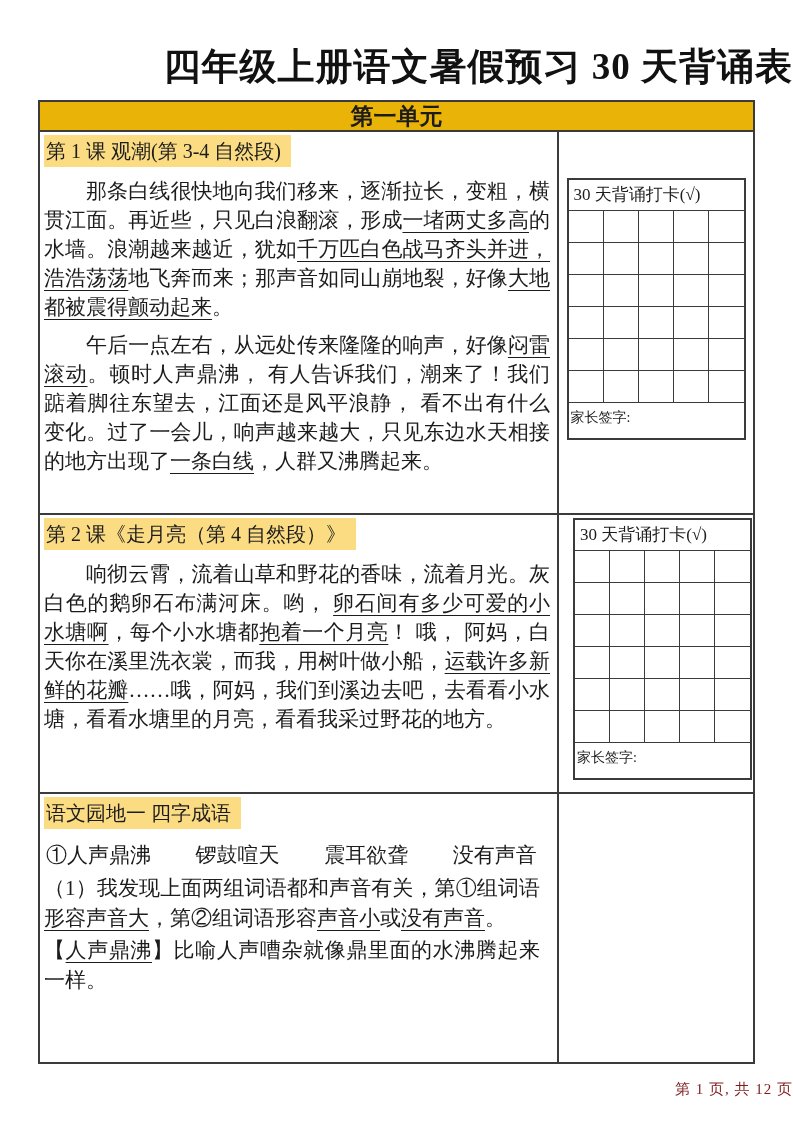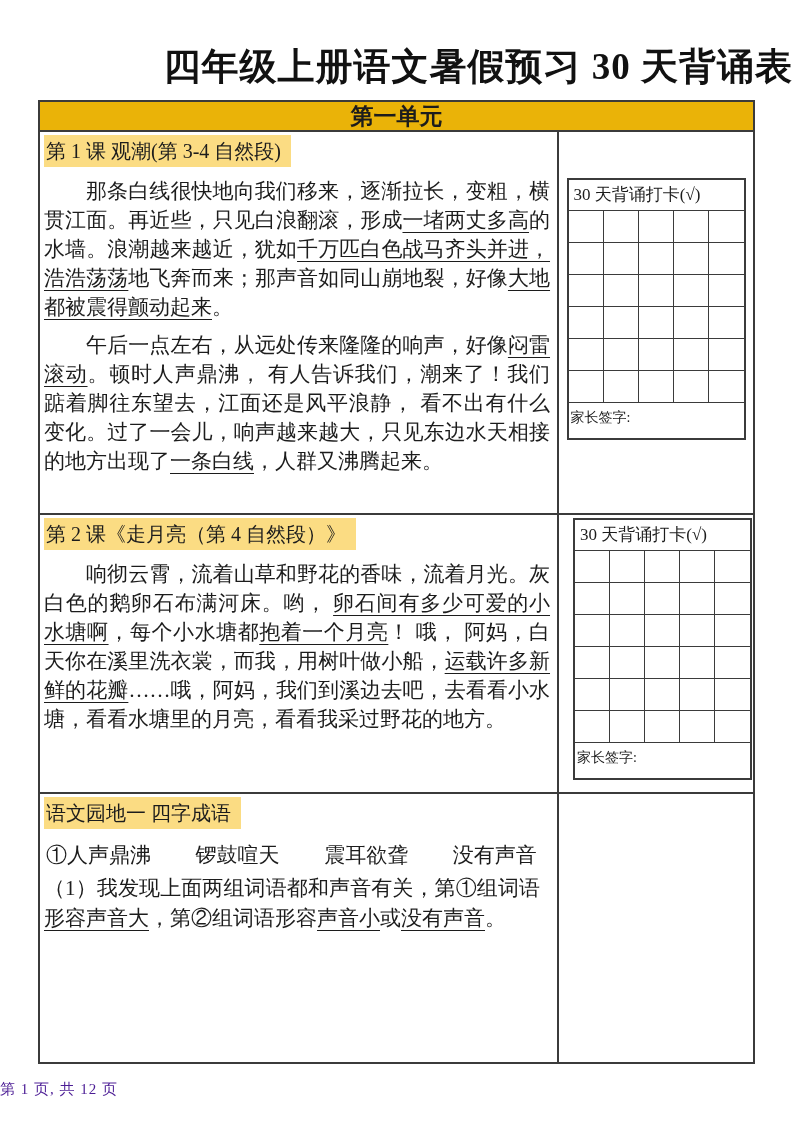--- a/index.html
+++ b/index.html
@@ -93,25 +93,25 @@
     border-right: 1.5px solid #3b3b3b;
     border-bottom: 1.5px solid #3b3b3b;
   }
   .punch-cell:nth-child(5n) { border-right: none; }
   .punch-sign {
     height: 35px;
     font-size: 14px;
     padding: 6px 0 0 2px;
   }
   .footer {
-    text-align: left;
+    text-align: right;
     font-size: 15px;
     margin-top: 16px;
     letter-spacing: 1px;
-    color: #4c1d95;
+    color: #7f1d1d;
   }
 </style>
 </head>
 <body>
 
 <div>
   <h1 class="title">四年级上册语文暑假预习 30 天背诵表</h1>
 
   <div class="sheet">
     <div class="unit-header">第一单元</div>
@@ -214,19 +214,20 @@
     <div class="row row-3">
       <div class="cell-left">
         <div class="lesson-heading">语文园地一 四字成语</div>
         <div class="idiom-row">
             <span>①人声鼎沸</span>
             <span>锣鼓喧天</span>
             <span>震耳欲聋</span>
             <span>没有声音</span>
           </div>
         <p class="para noindent"><span>（1）我发现上面两组词语都和声音有关，第①组词语</span><span class="u">形容声音大</span><span>，第②组词语形容</span><span class="u">声音小</span><span>或</span><span class="u">没有声音</span><span>。</span></p>
+        <p class="para noindent"><span>【</span><span class="u">人声鼎沸</span><span>】比喻人声嘈杂就像鼎里面的水沸腾起来一样。</span></p>
       </div>
       <div class="cell-right"></div>
     </div>
   </div>
 
   <div class="footer">第 1 页, 共 12 页</div>
 </div>
 
 </body></html>

